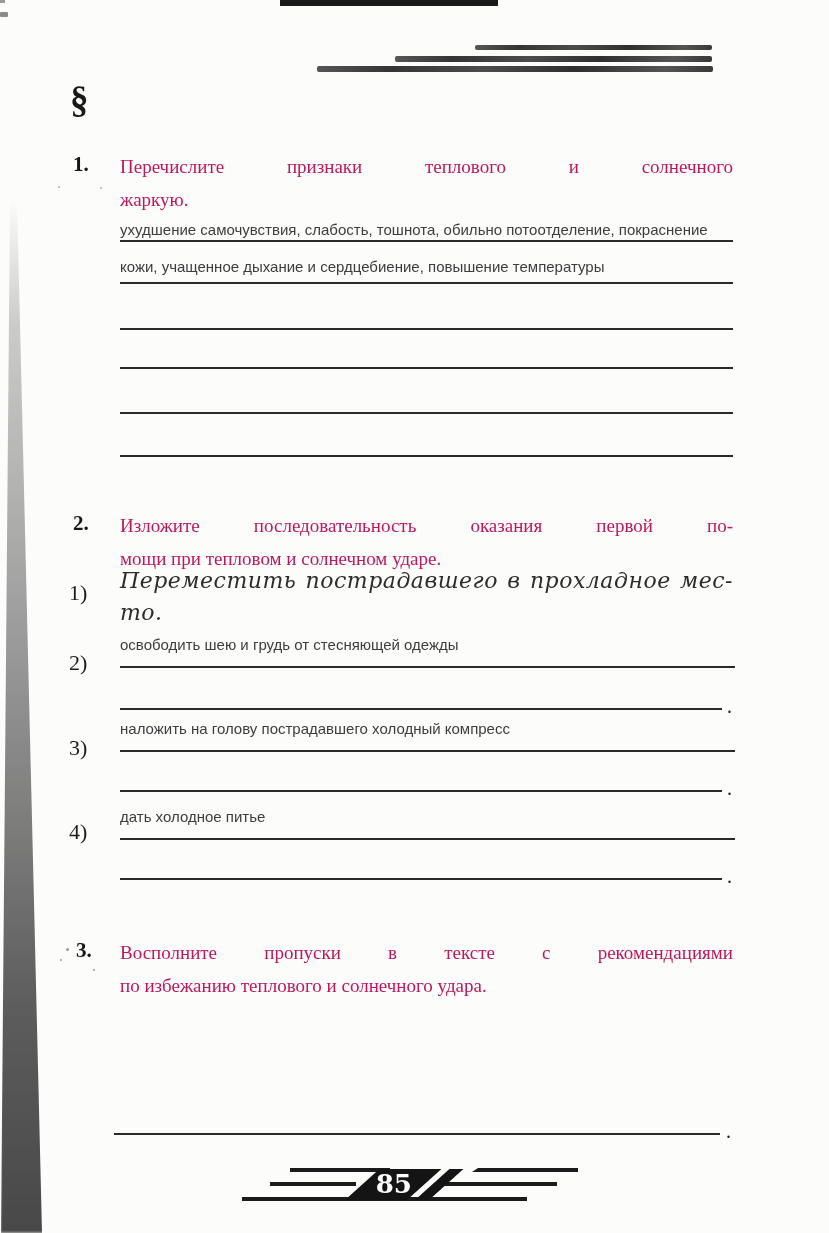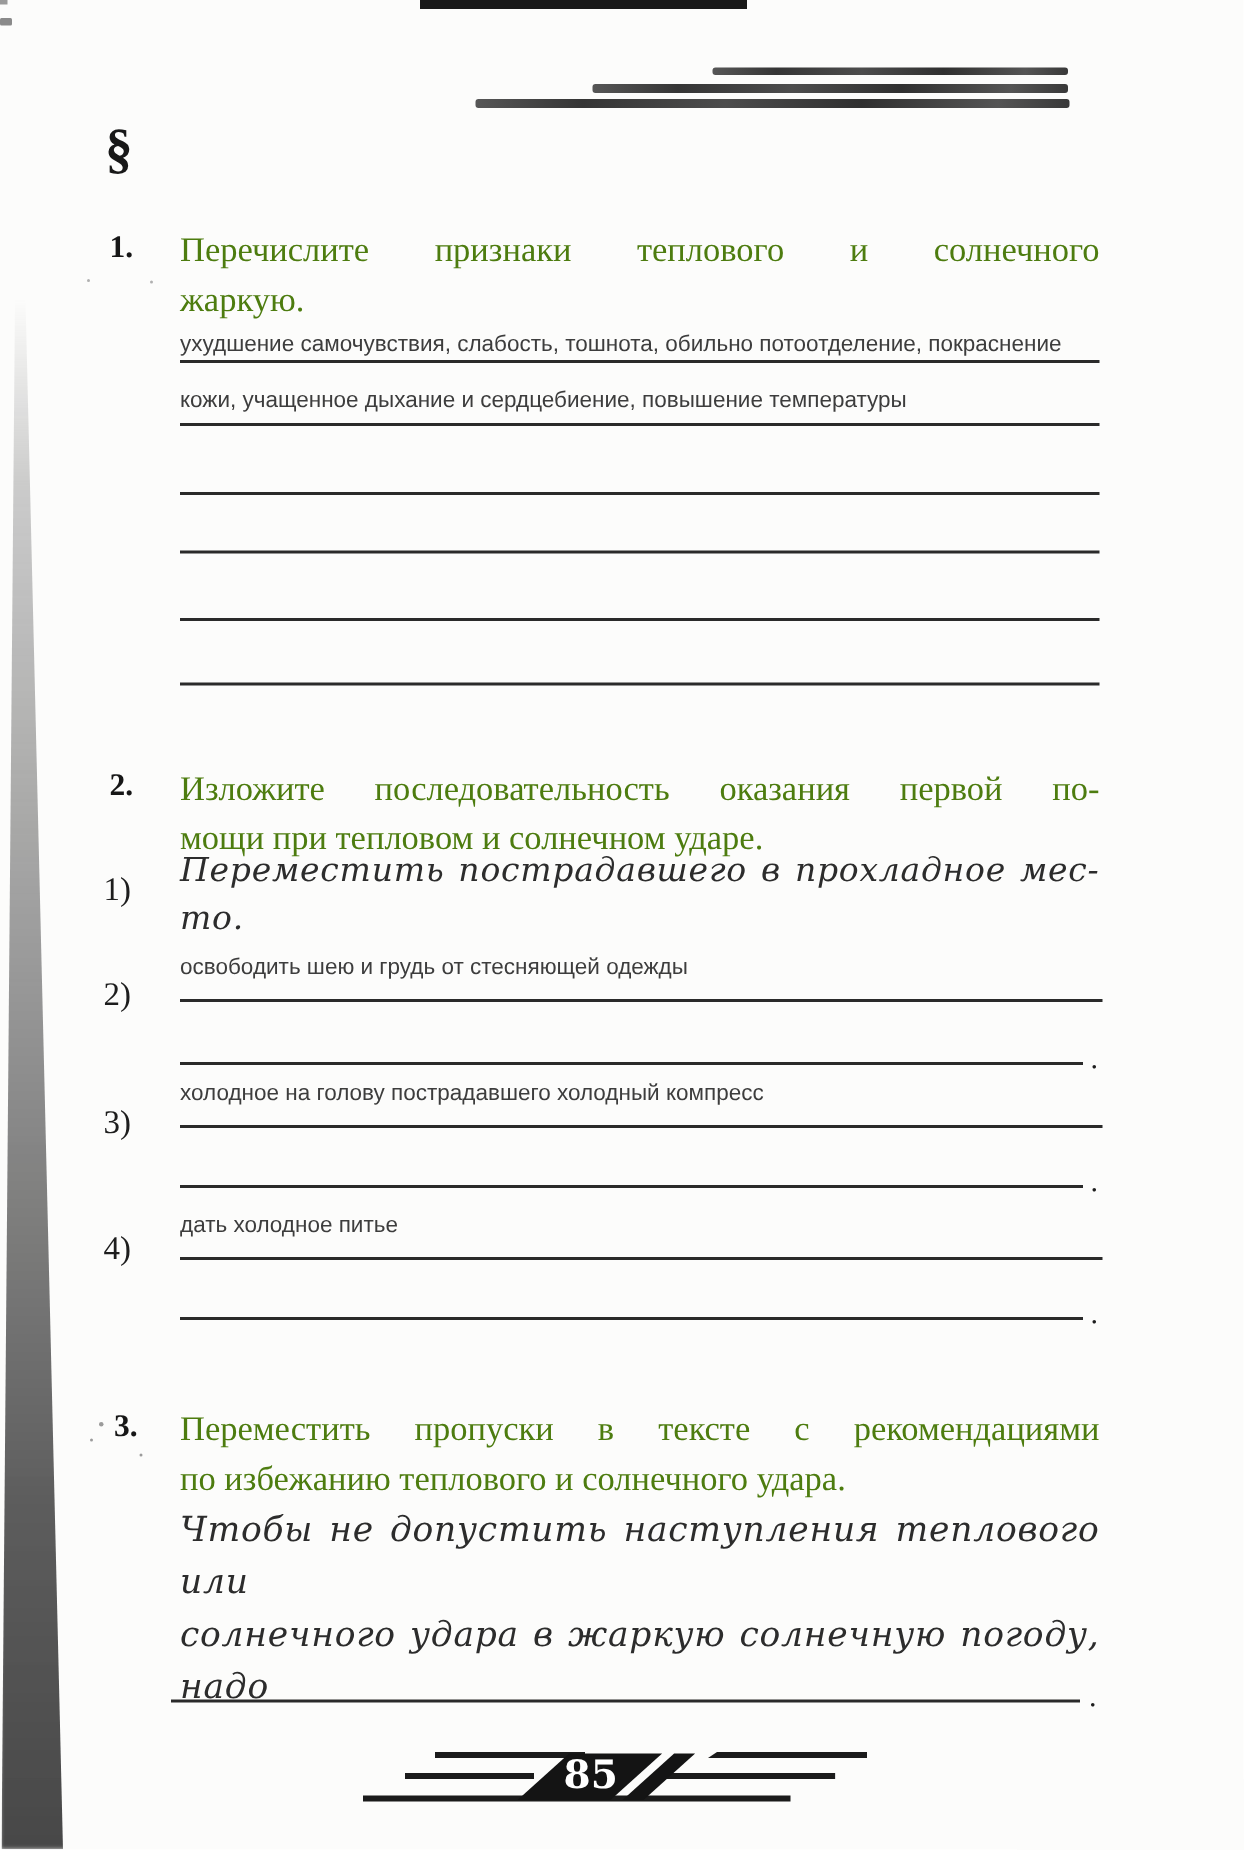--- a/index.html
+++ b/index.html
@@ -34,21 +34,21 @@
   .corner-mark1 { left:0; top:12px; width:8px; height:5px; background:#8a8a8a; border-radius:1px; }
   .corner-mark2 { left:0; top:0; width:5px; height:3px; background:#9a9a9a; }
   .speck { border-radius:50%; background:#9b9b9b; }
 
   
   .title-row { left:70px; top:80px; display:flex; align-items:baseline; font-weight:bold; color:#181818; }
   .sect { font-size:37px; line-height:40px; }
   .title-text { font-size:24px; margin-left:11px; letter-spacing:.3px; }
 
   .qnum { font-size:21px; font-weight:bold; color:#161616; }
-  .qtext { left:120px; width:613px; font-size:23px; line-height:33px; color:#4d7c0f; }
+  .qtext { left:120px; width:613px; font-size:19px; line-height:33px; color:#be185d; }
   .jl { text-align: justify; text-align-last: justify; }
 
   .marker { left:69px; font-size:22px; color:#1d1d1d; }
 
   .pen { font-family:"Liberation Sans","DejaVu Sans",sans-serif; color:#3d3d3d; white-space:nowrap; }
 
   
   .ansblock { left:120px; width:613px; }
   .arow { border-bottom:2px solid #2a2a2a; position:relative; }
   .arow .pen { font-size:15px; }
@@ -158,46 +158,42 @@
   <div class="abs ansline1" style="top:636px;">
     <span class="pen">освободить шею и грудь от стесняющей одежды</span>
   </div>
   <div class="abs ansline2" style="top:670px;">
     <span class="rule"></span>
     <span class="dot">.</span>
   </div>
 
   <div class="abs marker" style="top:735px;">3)</div>
   <div class="abs ansline1" style="top:720px;">
-    <span class="pen">холодное на голову пострадавшего холодный компресс</span>
+    <span class="pen">наложить на голову пострадавшего холодный компресс</span>
   </div>
   <div class="abs ansline2" style="top:752px;">
     <span class="rule"></span>
     <span class="dot">.</span>
   </div>
 
   <div class="abs marker" style="top:819px;">4)</div>
   <div class="abs ansline1" style="top:808px;">
     <span class="pen">дать холодное питье</span>
   </div>
   <div class="abs ansline2" style="top:840px;">
     <span class="rule"></span>
     <span class="dot">.</span>
   </div>
 
   <div class="abs qnum" style="left:76px;top:938px;">3.</div>
   <div class="abs qtext" style="top:936px;">
-    <div class="jl">Переместить пропуски в тексте с рекомендациями</div>
+    <div class="jl">Восполните пропуски в тексте с рекомендациями</div>
     <div>по избежанию теплового и солнечного удара.</div>
   </div>
 
-  <div class="abs q3-para script" style="top:1003px;">
-    <div class="jl">Чтобы не допустить наступления теплового или</div>
-    <div class="jl">солнечного удара в жаркую солнечную погоду, надо</div>
-  </div>
   <div class="abs finline">
     <span class="rule"></span>
     <span class="dot">.</span>
   </div>
 
   <div class="abs footer">
     <div class="fline fl3"></div>
     <div class="fline fl2a"></div>
     <div class="fline fl2b"></div>
     <div class="fline fl1a"></div>

